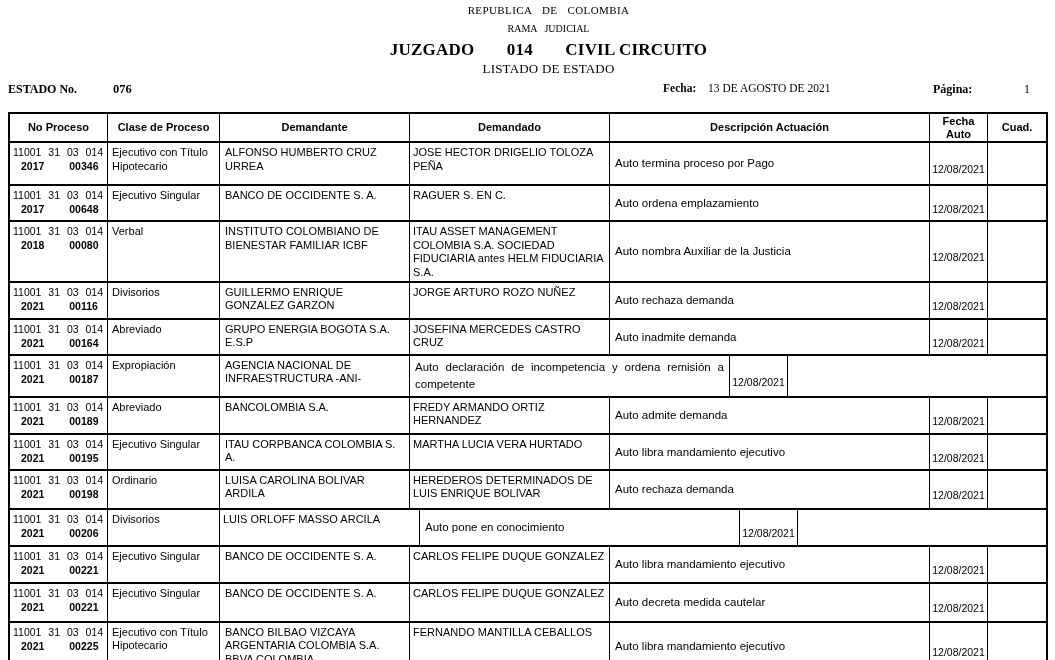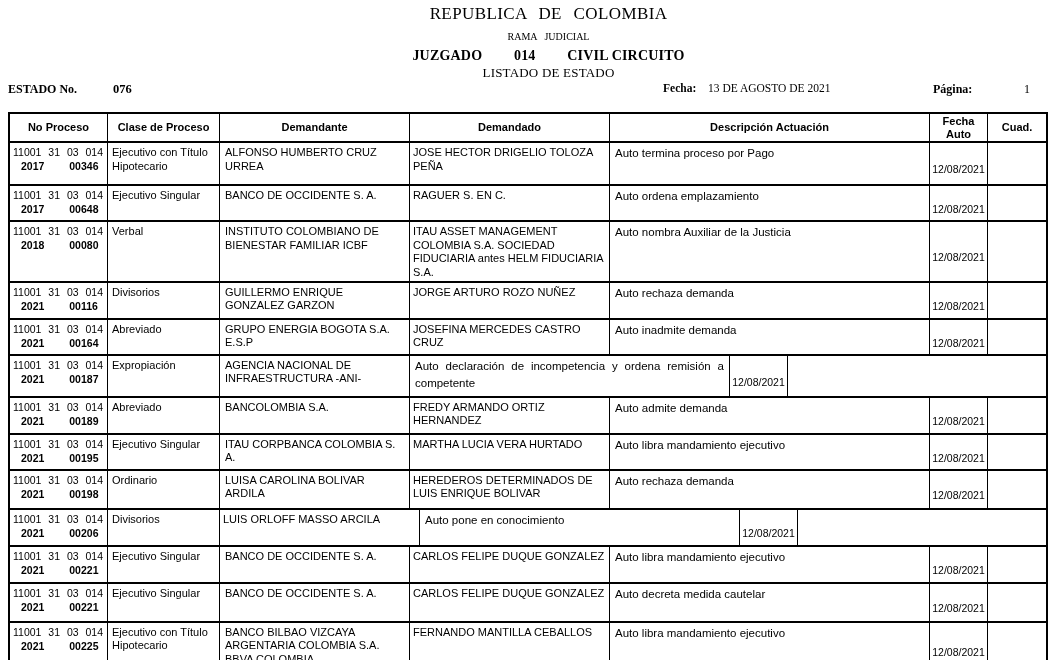--- a/index.html
+++ b/index.html
@@ -2,23 +2,23 @@
 <html><head>
 <meta charset="utf-8">
 <style>
   html,body{margin:0;padding:0;background:#fff;}
   .page{position:relative;width:1055px;height:660px;background:#fff;color:#000;
         font-family:"Liberation Sans","DejaVu Sans",sans-serif;overflow:hidden;}
 
   
   .doc-header{position:absolute;top:4px;left:0;right:0;text-align:center;padding-left:42px;
               font-family:"Liberation Serif","DejaVu Serif",serif;}
-  .h-republica{font-size:17px;word-spacing:7px;letter-spacing:.4px;}
+  .h-republica{font-size:11px;word-spacing:7px;letter-spacing:.4px;}
   .h-rama{font-size:10px;word-spacing:5px;margin-top:7px;}
-  .h-juzgado{font-size:14px;font-weight:bold;margin-top:6px;letter-spacing:.2px;}
+  .h-juzgado{font-size:17px;font-weight:bold;margin-top:6px;letter-spacing:.2px;}
   .h-juzgado .mid{margin:0 28px;}
   .h-listado{font-size:13px;margin-top:1px;letter-spacing:.2px;}
 
   
   .info-line{position:absolute;top:82px;left:0;right:0;height:16px;
              font-family:"Liberation Serif","DejaVu Serif",serif;}
   .info-line span{position:absolute;white-space:nowrap;}
   .lbl-estado{left:8px;font-size:12px;font-weight:bold;}
   .val-estado{left:113px;font-size:12.5px;font-weight:bold;}
   .lbl-fecha{left:663px;font-size:11.5px;font-weight:bold;}
@@ -45,21 +45,21 @@
   .c7{flex:0 0 58px;width:58px;}
 
   .td{font-size:11px;line-height:1.22;padding:3px 4px 2px;}
   .td.c1{padding:3px 2px 2px 3px;}
   .p1{font-size:10.5px;word-spacing:4px;white-space:nowrap;}
   .p2{font-weight:bold;font-size:10.5px;margin-top:1px;white-space:nowrap;}
   .p2 .yr{margin-left:8px;}
   .p2 .nm{margin-left:22px;}
   .td.c3{padding-left:5px;}
   .td.c4{padding-left:3px;}
-  .td.c5{display:flex;align-items:flex-start;padding:2px 5px;}
+  .td.c5{display:flex;align-items:center;padding:2px 5px;}
   .td.c5 .desc{width:100%;text-align:justify;font-size:11.5px;line-height:1.45;}
   .td.c6{display:flex;align-items:center;justify-content:center;padding:0 1px;}
   .td.c6 .date{font-size:10.5px;transform:translateY(6px);white-space:nowrap;}
 </style>
 </head>
 <body>
 
 <div class="page">
 
   <div class="doc-header">

